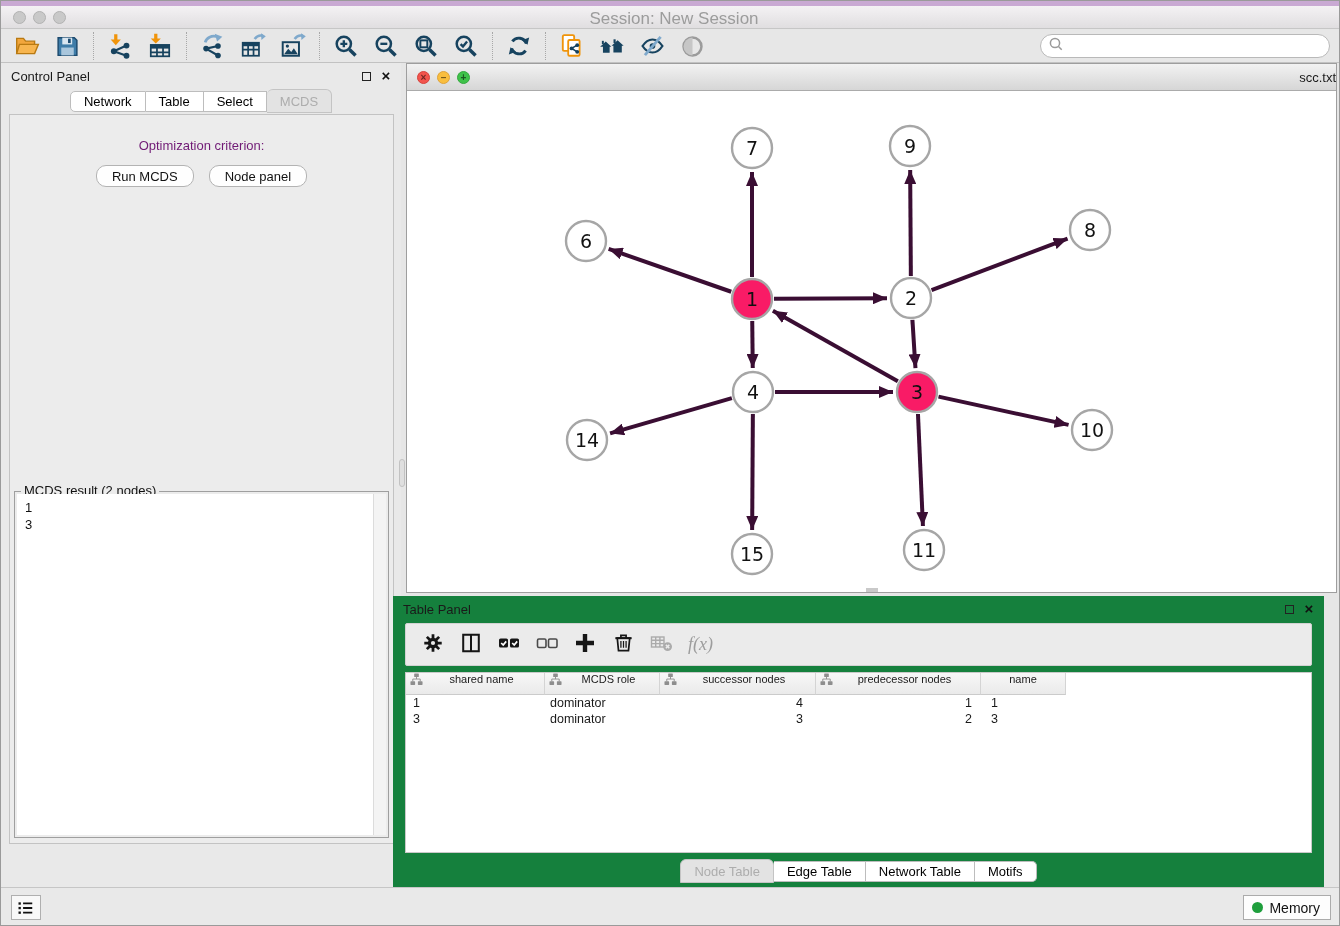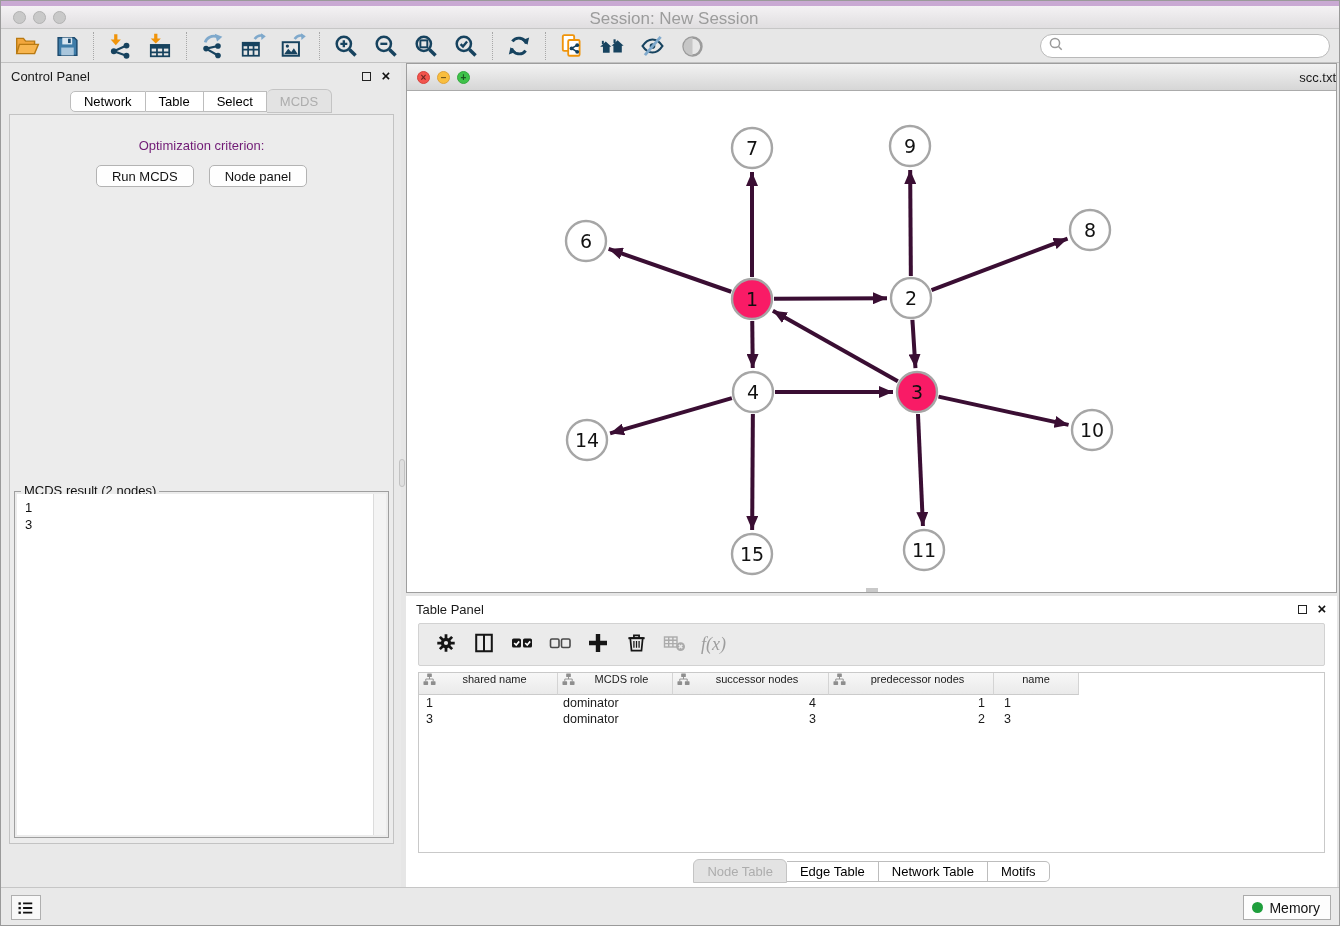--- a/index.html
+++ b/index.html
@@ -63,21 +63,21 @@
   .opt-label { margin-top:23px; text-align:center; font-size:13px; color:#701a75; }
   .cp-select {
     width:311px; height:22px; margin:12px auto 0; background:#fff;
     border:1px solid #B3B3B3; border-radius:4px; display:flex; align-items:center;
     padding:0 7px; font-size:13px; color:#111;
   }
   .cp-select .sel-text { flex:1; }
   .btn-row { display:flex; justify-content:center; gap:15px; margin-top:12px; }
   .pbtn {
     height:22px; padding:0 15px; background:#FEFEFE; border:1px solid #B3B3B3;
-    border-radius:5px; font-size:13px; font-family:"Liberation Sans",sans-serif; color:#111;
+    border-radius:10px; font-size:13px; font-family:"Liberation Sans",sans-serif; color:#111;
   }
   .result-group { position:absolute; left:4px; right:4px; top:376px; bottom:5px; border:1px solid #9F9F9F; }
   .result-legend {
     position:absolute; top:-9px; left:6px; background:#ECECEC; padding:0 3px;
     font-size:13px; color:#111;
   }
   .result-inner { position:absolute; left:2px; right:2px; top:2px; bottom:2px; background:#fff; }
   .result-lines { padding:5px 0 0 8px; font-size:13px; color:#111; line-height:17px; }
   .result-scroll { position:absolute; right:0; top:0; bottom:0; width:13px; background:#F4F4F4; border-left:1px solid #DCDCDC; }
   .splitter-handle { position:absolute; left:398px; top:458px; width:6px; height:28px; background:#DFDFDF; border:1px solid #C2C2C2; border-radius:3px; }
@@ -85,21 +85,21 @@
   .net-frame { position:absolute; left:405px; top:62px; width:931px; height:530px; background:#fff; border:1px solid #9E9E9E; }
   .net-titlebar { position:relative; height:27px; background:linear-gradient(#F2F2F2,#D6D6D6); border-bottom:1px solid #ABABAB; }
   .light { position:absolute; top:7px; width:13px; height:13px; border-radius:50%; font-size:10px; line-height:12px; text-align:center; color:rgba(0,0,0,.55); font-weight:bold; }
   .light.red { background:#F2544D; border:1px solid #D6423C; }
   .light.yellow { background:#F9BE3E; border:1px solid #DFA33A; }
   .light.green { background:#3FC24A; border:1px solid #35A83F; }
   .net-title { position:absolute; left:0; right:0; top:6px; text-align:right; font-size:13px; color:#1a1a1a; }
   .net-canvas { position:absolute; left:0; top:28px; right:0; bottom:0; }
   .net-handle { position:absolute; bottom:0; left:50%; margin-left:-6px; width:12px; height:4px; background:#C9C9C9; }
   
-  .table-panel { position:absolute; left:405px; top:595px; width:931px; height:293px; background:#ffffff; }
+  .table-panel { position:absolute; left:392px; top:595px; width:931px; height:293px; background:#15803d; }
   .tp-toolbar {
     position:absolute; left:12px; right:12px; top:27px; height:43px;
     border:1px solid #D2D2D2; border-radius:2px; background:#EBEBEB;
     display:flex; align-items:center; padding-left:12px; gap:8px;
   }
   .tp-btn { width:30px; height:30px; display:flex; align-items:center; justify-content:center; }
   .fx-label { font-size:18px; font-style:italic; font-family:"Liberation Serif",serif; color:#9D9D9D; padding-left:3px; }
   .table-wrap { position:absolute; left:12px; right:12px; top:76px; bottom:36px; background:#fff; border:1px solid #C9C9C9; overflow:hidden; }
   .thead-row { display:flex; height:22px; }
   .th-cell {

